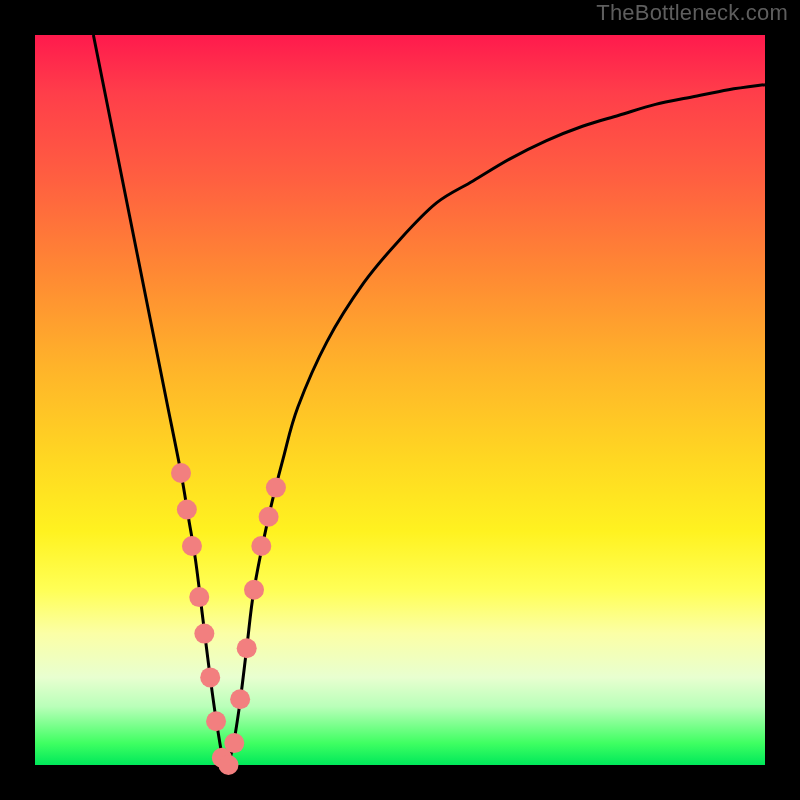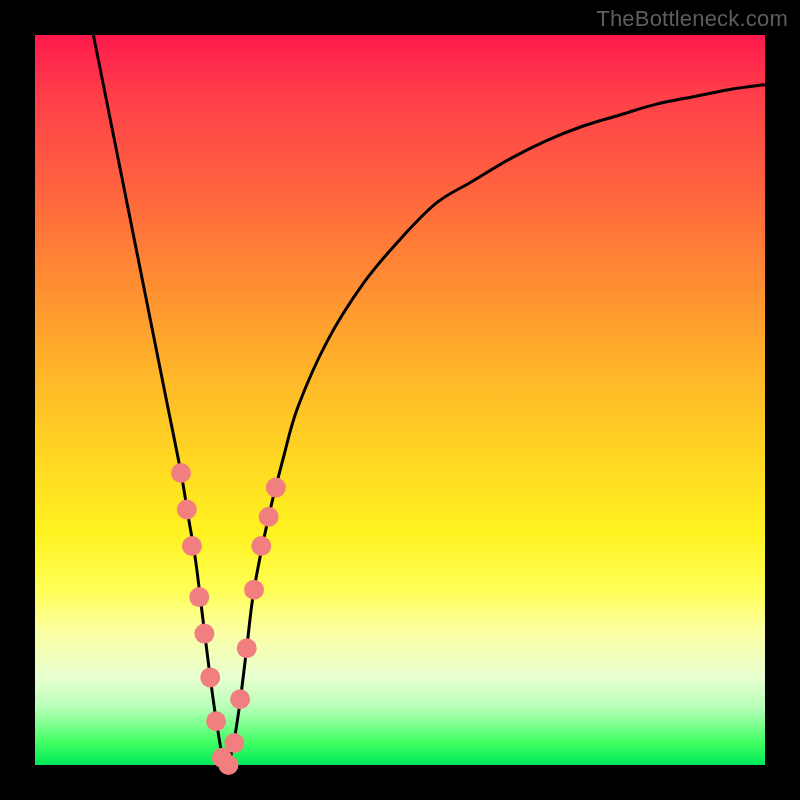--- a/index.html
+++ b/index.html
@@ -38,21 +38,21 @@
       #ffff56 76%,
       #fbffa6 82%,
       #e8ffd0 88%,
       #b9ffb9 92%,
       #3fff62 97%,
       #00e85a 100%
     );
   }
   .watermark {
     position: absolute;
-    top: 6px;
+    top: 0;
     right: 12px;
     color: #5e5e5e;
     font-size: 22px;
     font-weight: 400;
     letter-spacing: 0.2px;
   }
   svg.curve {
     position: absolute;
     left: 0;
     top: 0;

